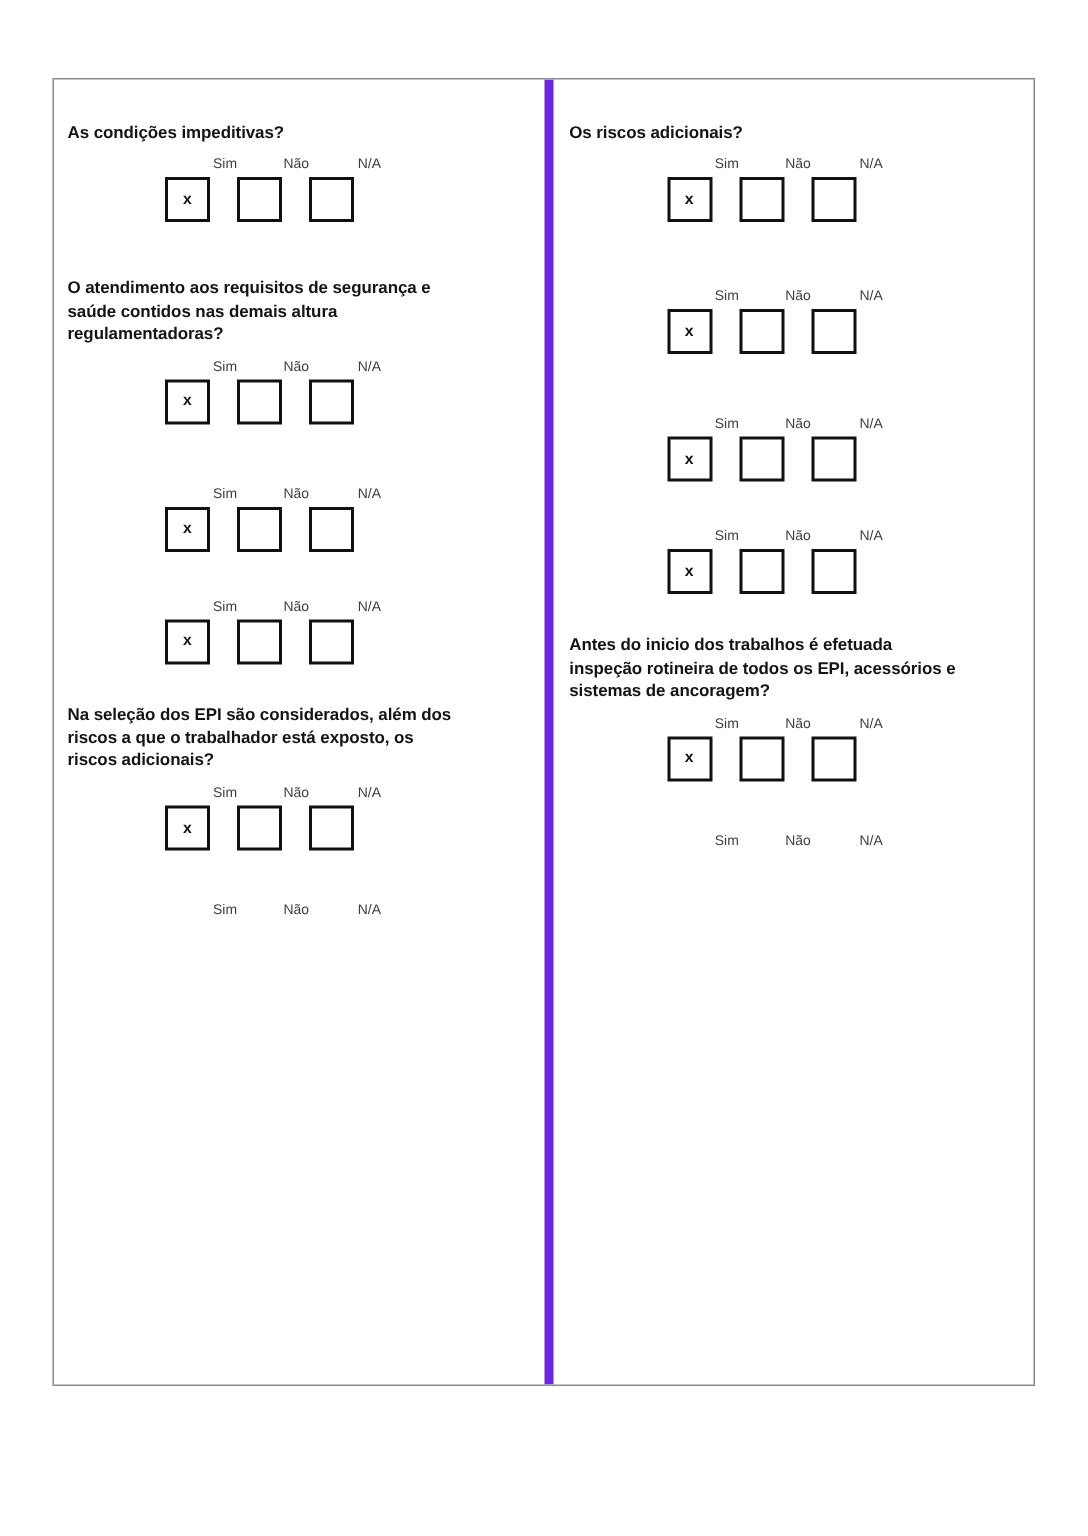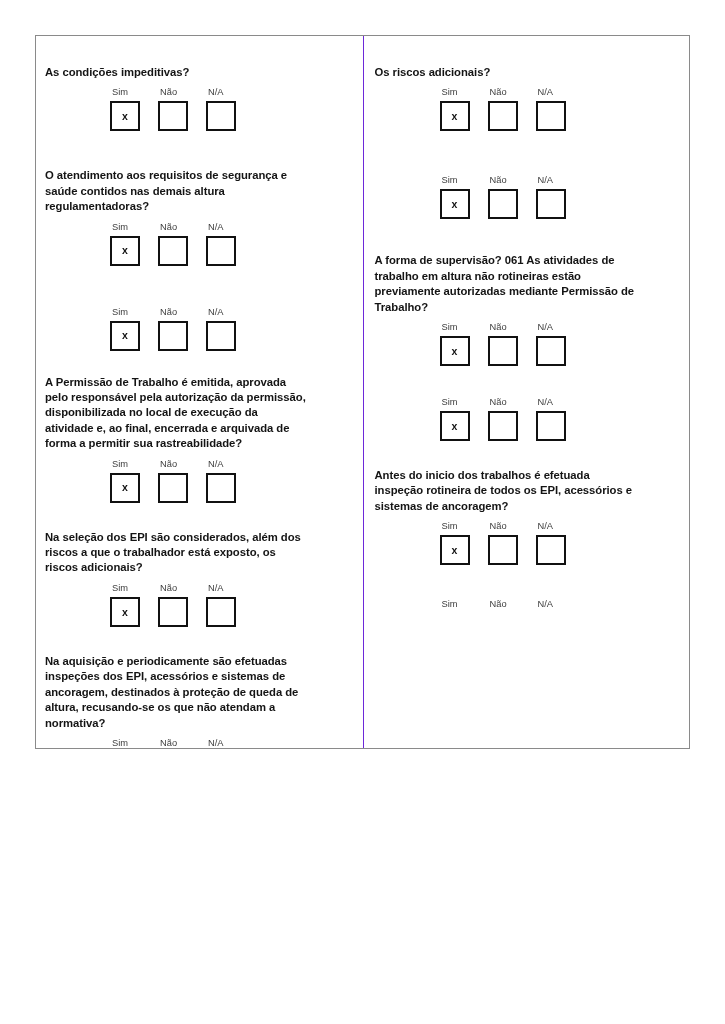--- a/index.html
+++ b/index.html
@@ -13,23 +13,23 @@
     height: 1024px;
     font-family: "Liberation Sans", sans-serif;
     color: #1a1a1a;
     overflow: hidden;
     position: relative;
   }
 
   #page {
     position: absolute;
     left: 35px;
-    top: 35px;
+    top: 52px;
     width: 655px;
-    height: 714px;
+    height: 872px;
     border: 1px solid #8a8a8a;
     box-sizing: border-box;
     overflow: hidden;
     background: #ffffff;
   }
 
   #columns {
     display: flex;
     width: 100%;
     height: 100%;
@@ -40,21 +40,21 @@
     width: 50%;
     box-sizing: border-box;
     position: relative;
   }
 
   .column.left {
     padding: 0 10px 0 9px;
   }
 
   .column.right {
-    border-left: 1px solid #6d28d9;
+    border-left: 6px solid #6d28d9;
     padding: 0 8px 0 11px;
   }
 
   .qblock {
     box-sizing: border-box;
     position: relative;
   }
 
   .qtext {
     font-size: 11.3px;
@@ -75,21 +75,21 @@
   .labels {
     display: flex;
   }
 
   .labels .lbl {
     width: 48px;
     font-size: 9.3px;
     font-weight: normal;
     line-height: 12px;
     color: #3c3c3c;
-    text-align: left;
+    text-align: right;
     padding-left: 2px;
     box-sizing: border-box;
   }
 
   .boxes {
     display: flex;
     margin-top: 3px;
   }
 
   .boxwrap {
@@ -189,25 +189,20 @@
                 <span class="chkbox"></span>
               </span>
             <span class="boxwrap">
                 <span class="chkbox"></span>
               </span>
           </div>
         </div>
       </div>
 
       <div class="qblock row-d">
-        <p class="qtext">A Permissão de Trabalho é emitida, aprovada
-pelo responsável pela autorização da permissão,
-disponibilizada no local de execução da
-atividade e, ao final, encerrada e arquivada de
-forma a permitir sua rastreabilidade?</p>
         <div class="answers">
           <div class="labels">
             <span class="lbl">Sim</span>
             <span class="lbl">Não</span>
             <span class="lbl">N/A</span>
           </div>
           <div class="boxes">
             <span class="boxwrap">
                 <span class="chkbox">x</span>
               </span>
@@ -239,25 +234,20 @@
                 <span class="chkbox"></span>
               </span>
             <span class="boxwrap">
                 <span class="chkbox"></span>
               </span>
           </div>
         </div>
       </div>
 
       <div class="qblock row-f">
-        <p class="qtext">Na aquisição e periodicamente são efetuadas
-inspeções dos EPI, acessórios e sistemas de
-ancoragem, destinados à proteção de queda de
-altura, recusando-se os que não atendam a
-normativa?</p>
         <div class="answers">
           <div class="labels">
             <span class="lbl">Sim</span>
             <span class="lbl">Não</span>
             <span class="lbl">N/A</span>
           </div>
         </div>
       </div>
 
     </div>
@@ -301,24 +291,20 @@
                 <span class="chkbox"></span>
               </span>
             <span class="boxwrap">
                 <span class="chkbox"></span>
               </span>
           </div>
         </div>
       </div>
 
       <div class="qblock row-c">
-        <p class="qtext">A forma de supervisão? 061 As atividades de
-trabalho em altura não rotineiras estão
-previamente autorizadas mediante Permissão de
-Trabalho?</p>
         <div class="answers">
           <div class="labels">
             <span class="lbl">Sim</span>
             <span class="lbl">Não</span>
             <span class="lbl">N/A</span>
           </div>
           <div class="boxes">
             <span class="boxwrap">
                 <span class="chkbox">x</span>
               </span>

